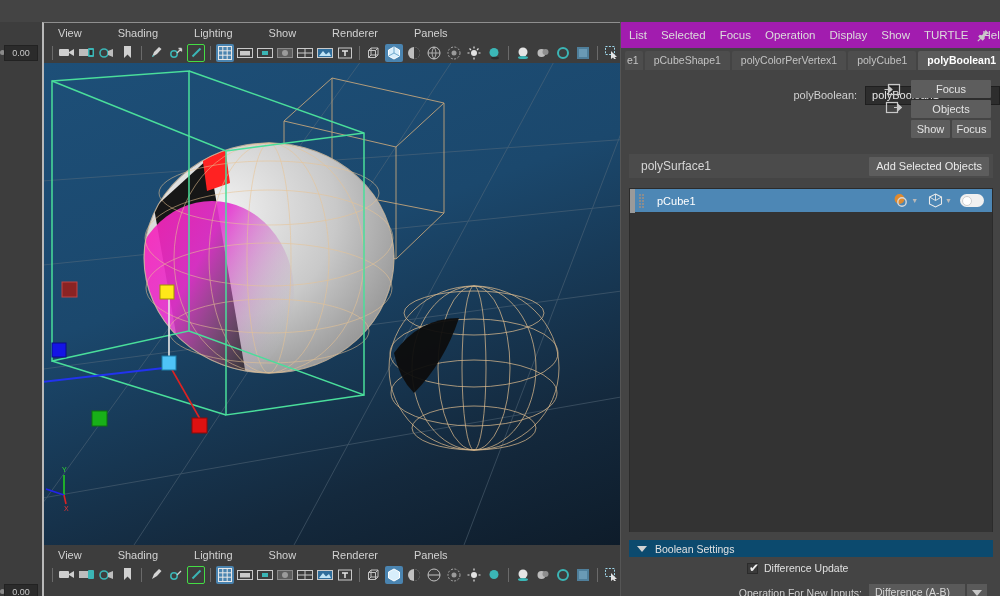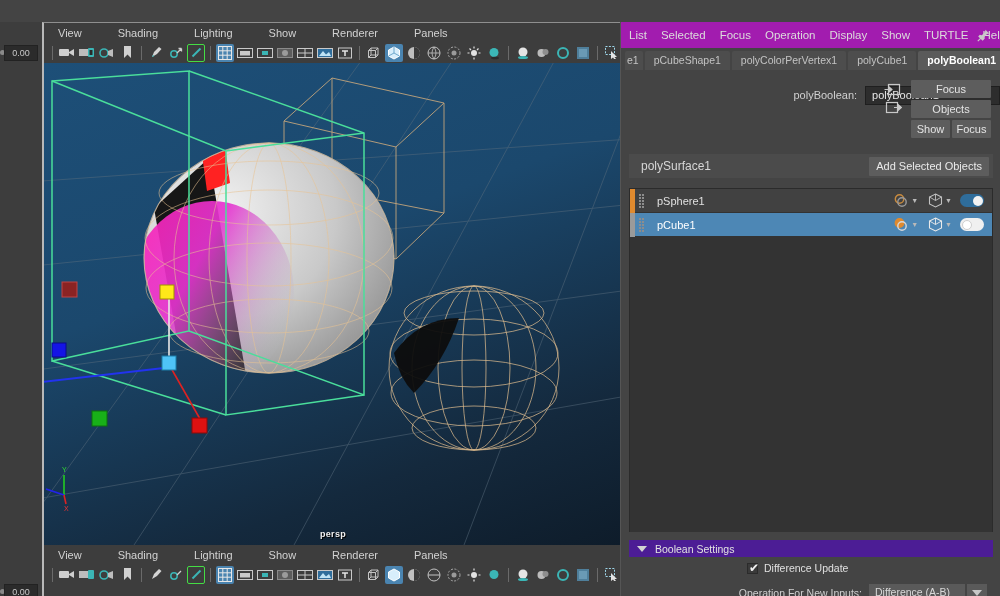--- a/index.html
+++ b/index.html
@@ -186,21 +186,21 @@
   .toggle.off-pos { background: #f0f0f0; }
   .toggle.off-pos .knob { background: #ffffff; }
 
   
   .bool-sec {
     position: absolute; left: 0; top: 510px; width: 380px; height: 86px;
     background: #444444;
   }
   .sec-header {
     position: absolute; left: 8px; top: 8px; width: 364px; height: 17px;
-    background: #4c1d95; display: flex; align-items: center; padding-left: 8px;
+    background: #0c4a6e; display: flex; align-items: center; padding-left: 8px;
   }
   .sec-header .tri {
     width: 0; height: 0; border-left: 5px solid transparent;
     border-right: 5px solid transparent; border-top: 6px solid #d3d3d3;
     margin-right: 8px;
   }
   .sec-header .t { color: #e2e2e2; font-size: 10.5px; }
   .bs-row { position: absolute; left: 0; width: 100%; display: flex; align-items: center; }
   .bs-row .lbl {
     width: 248px; text-align: right; padding-right: 7px;
@@ -535,21 +535,20 @@
 
         <g transform="translate(20,432)">
           <line x1="0" y1="0" x2="0" y2="-20" stroke="#22cc22" stroke-width="1.6"></line>
           <line x1="0" y1="0" x2="-18" y2="-6" stroke="#2222ee" stroke-width="1.6"></line>
           <line x1="0" y1="0" x2="2" y2="9" stroke="#dd2222" stroke-width="1.6"></line>
           <text x="-2" y="-23" fill="#33dd33" font-size="7" font-family="Liberation Sans">Y</text>
           <text x="-25" y="-6" fill="#5555ff" font-size="7" font-family="Liberation Sans">Z</text>
           <text x="0" y="16" fill="#ee3333" font-size="7" font-family="Liberation Sans">X</text>
         </g>
       </svg>
-      <div class="vp-label">persp</div>
     </div>
 
     <div class="vp-menubar bottom">
       <span>View</span>
       <span>Shading</span>
       <span>Lighting</span>
       <span>Show</span>
       <span>Renderer</span>
       <span>Panels</span>
     </div>
@@ -799,46 +798,20 @@
         </div>
       </div>
 
       <div class="surf-row">
         <div class="surf-name">polySurface1</div>
         <div class="btn-add">Add Selected Objects</div>
       </div>
 
       <div class="obj-list">
 
-        <div class="obj-row orange">
-          <div class="row-bar"></div>
-          <div class="row-grip">
-              <div class="grip-dots"></div>
-            </div>
-          <div class="row-name">pSphere1</div>
-          <div class="row-icons">
-            <span>
-              <svg width="15" height="14" viewBox="0 0 15 14">
-                  <circle cx="5.5" cy="5" r="4.2" fill="none" stroke="#c98b3e" stroke-width="1.4"></circle>
-                  <circle cx="8" cy="8" r="4.2" fill="none" stroke="#9a9a9a" stroke-width="1.4"></circle>
-                </svg>
-            </span>
-            <span class="mini-caret">▼</span>
-            <span style="margin-left:8px">
-              <svg width="15" height="15" viewBox="0 0 15 15">
-                  <path d="M7.5 1 L13.5 4 L13.5 11 L7.5 14 L1.5 11 L1.5 4 Z" fill="none" stroke="#c2c2c2" stroke-width="1.1"></path>
-                  <path d="M7.5 1 L7.5 7.5 M7.5 7.5 L1.5 4 M7.5 7.5 L13.5 4" stroke="#c2c2c2" stroke-width=".9"></path>
-                </svg>
-            </span>
-            <span class="mini-caret">▼</span>
-            <div class="toggle">
-                <div class="knob"></div>
-              </div>
-          </div>
-        </div>
 
         <div class="obj-row sel">
           <div class="row-bar"></div>
           <div class="row-grip">
               <div class="grip-dots"></div>
             </div>
           <div class="row-name">pCube1</div>
           <div class="row-icons">
             <span>
               <svg width="15" height="14" viewBox="0 0 15 14">

